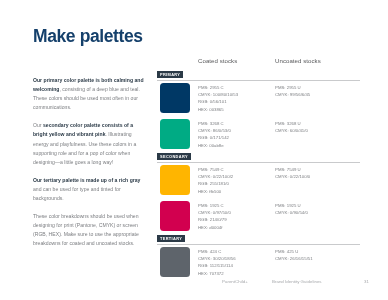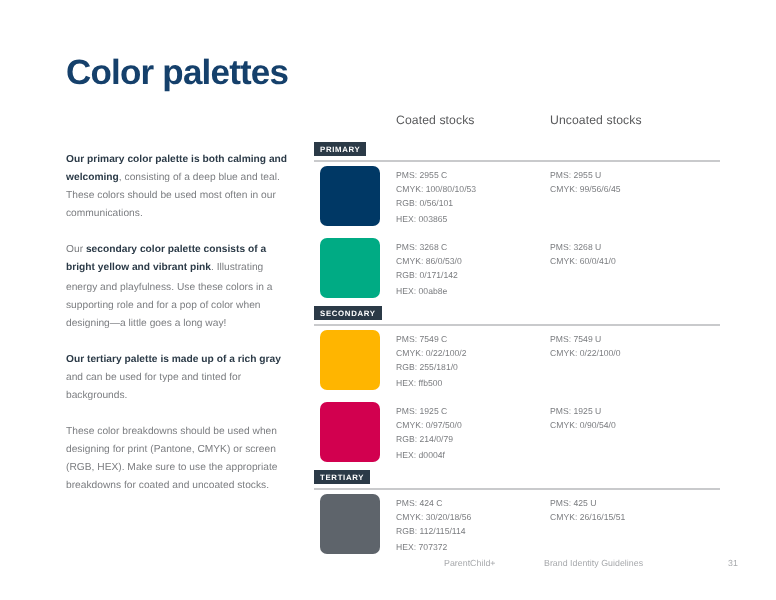--- a/index.html
+++ b/index.html
@@ -141,21 +141,21 @@
   }
   .footer .brand { left: 222px; }
   .footer .doc { left: 272px; }
   .footer .pageno { left: 364px; }
 </style>
 </head>
 <body>
 
 <div class="page">
 
-  <div class="page-title">Color palettes</div>
+  <div class="page-title">Make palettes</div>
 
   <div class="body-col">
     <p class="para">
       <b>Our primary color palette is both calming and welcoming</b><span>, consisting of a deep blue and teal. These colors should be used most often in our communications.</span>
     </p>
     <p class="para">
       <span>Our </span><b>secondary color palette consists of a bright yellow and vibrant pink</b><span>. Illustrating energy and playfulness. Use these colors in a supporting role and for a pop of color when designing—a little goes a long way!</span>
     </p>
     <p class="para">
       <b>Our tertiary palette is made up of a rich gray</b><span> and can be used for type and tinted for backgrounds.</span>

